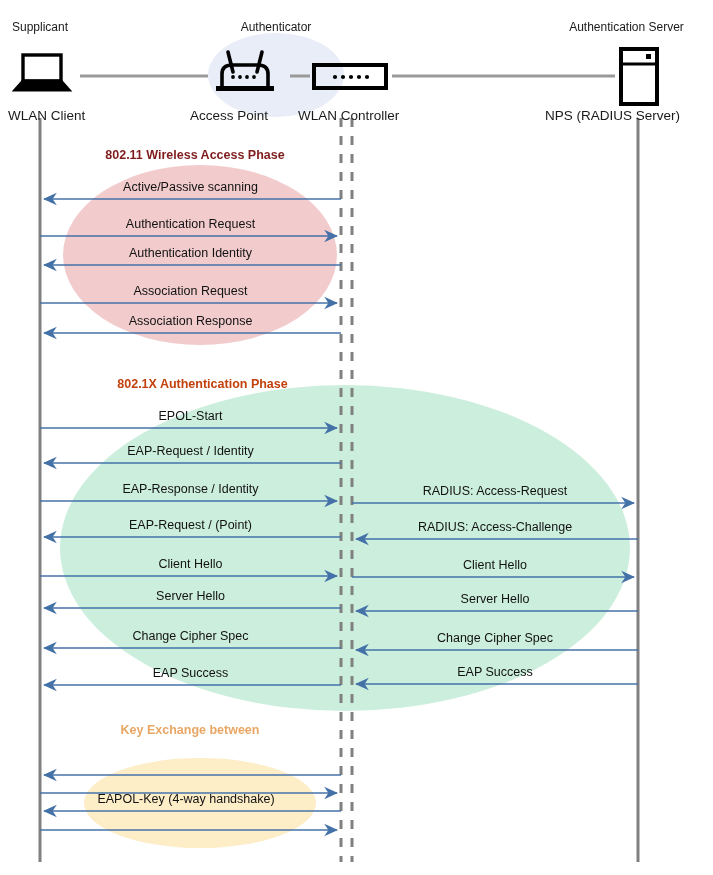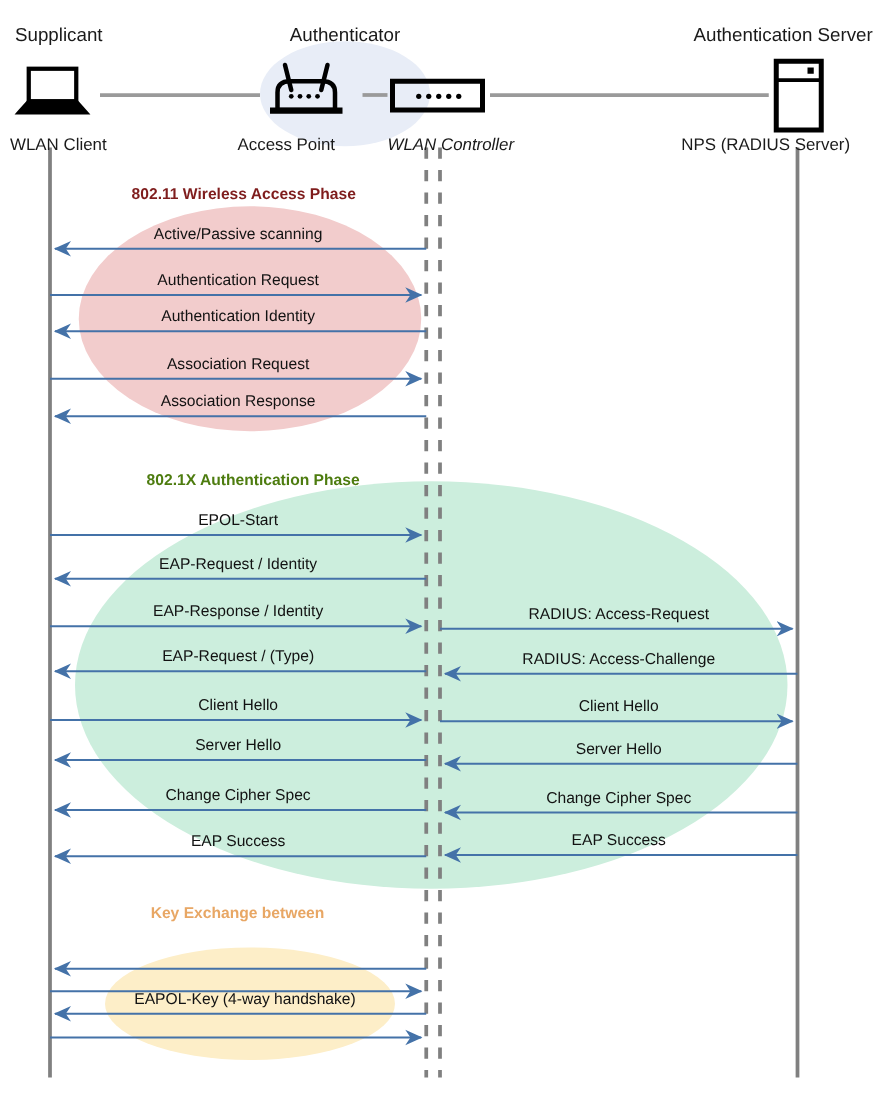--- a/index.html
+++ b/index.html
@@ -5,21 +5,21 @@
   html,body{margin:0;padding:0;background:#ffffff;}
   body{
     width:713px;height:875px;
     font-family:"Liberation Sans","DejaVu Sans",sans-serif;
     position:relative;overflow:hidden;
     color:#1a1a1a;
   }
   #stage{position:absolute;left:0;top:0;width:713px;height:875px;}
   svg.layer{position:absolute;left:0;top:0;width:713px;height:875px;}
   .hdr-label{
-    position:absolute;font-size:15px;color:#1a1a1a;
+    position:absolute;font-size:12px;color:#1a1a1a;
     white-space:nowrap;text-align:center;
   }
   .node-label{
     position:absolute;font-size:13.5px;color:#1a1a1a;
     white-space:nowrap;text-align:left;
   }
   .phase-label{
     position:absolute;font-size:12.5px;font-weight:bold;
     white-space:nowrap;text-align:center;line-height:19px;
   }
@@ -125,46 +125,46 @@
         <line x1="638" y1="684" x2="356" y2="684" stroke="#4472a8" stroke-width="1.6" marker-end="url(#arrL)"></line>
       </g>
   </svg>
 
   <div class="hdr-label" style="left:0px;top:20px;width:95px;text-align:left;padding-left:12px;">Supplicant</div>
   <div class="hdr-label" style="left:206px;top:20px;width:140px;">Authenticator</div>
   <div class="hdr-label" style="left:540px;top:20px;width:173px;">Authentication Server</div>
 
   <div class="node-label" style="left:0px;top:108px;width:110px;text-align:left;padding-left:8px;">WLAN Client</div>
   <div class="node-label" style="left:190px;top:108px;width:110px;">Access Point</div>
-  <div class="node-label" style="left:310px;top:108px;width:125px;font-style:italic;">WLAN Controller</div>
+  <div class="node-label" style="left:298px;top:108px;width:125px;">WLAN Controller</div>
   <div class="node-label" style="left:545px;top:108px;width:168px;">NPS (RADIUS Server)</div>
 
   <div class="phase-label" style="left:80px;top:146px;width:230px;color:#7f1d1d;">802.11 Wireless Access Phase</div>
 
-  <div class="phase-label" style="left:95px;top:375px;width:215px;color:#4d7c0f;">802.1X Authentication Phase</div>
+  <div class="phase-label" style="left:95px;top:375px;width:215px;color:#c2410c;">802.1X Authentication Phase</div>
 
   <div class="phase-label" style="left:90px;top:721px;width:200px;color:#e8a765;">
     <div>Key Exchange between</div>
   </div>
 
   <div id="msg-labels">
       <div class="msg" style="left: 50.5px; top: 180px; width: 280px;">Active/Passive scanning</div>
       <div class="msg" style="left: 50.5px; top: 217px; width: 280px;">Authentication Request</div>
       <div class="msg" style="left: 50.5px; top: 246px; width: 280px;">Authentication Identity</div>
       <div class="msg" style="left: 50.5px; top: 284px; width: 280px;">Association Request</div>
       <div class="msg" style="left: 50.5px; top: 314px; width: 280px;">Association Response</div>
       <div class="msg" style="left: 50.5px; top: 409px; width: 280px;">EPOL-Start</div>
       <div class="msg" style="left: 50.5px; top: 444px; width: 280px;">EAP-Request / Identity</div>
       <div class="msg" style="left: 50.5px; top: 482px; width: 280px;">EAP-Response / Identity</div>
-      <div class="msg" style="left: 50.5px; top: 518px; width: 280px;">EAP-Request / (Type)</div>
+      <div class="msg" style="left: 50.5px; top: 518px; width: 280px;">EAP-Request / (Point)</div>
       <div class="msg" style="left: 50.5px; top: 557px; width: 280px;">Client Hello</div>
       <div class="msg" style="left: 50.5px; top: 589px; width: 280px;">Server Hello</div>
       <div class="msg" style="left: 50.5px; top: 629px; width: 280px;">Change Cipher Spec</div>
       <div class="msg" style="left: 50.5px; top: 666px; width: 280px;">EAP Success</div>
-      <div class="msg" style="left: 56px; top: 792px; width: 280px;">EAPOL-Key (4-way handshake)</div>
+      <div class="msg" style="left: 46px; top: 792px; width: 280px;">EAPOL-Key (4-way handshake)</div>
       <div class="msg" style="left: 355px; top: 484px; width: 280px;">RADIUS: Access-Request</div>
       <div class="msg" style="left: 355px; top: 520px; width: 280px;">RADIUS: Access-Challenge</div>
       <div class="msg" style="left: 355px; top: 558px; width: 280px;">Client Hello</div>
       <div class="msg" style="left: 355px; top: 592px; width: 280px;">Server Hello</div>
       <div class="msg" style="left: 355px; top: 631px; width: 280px;">Change Cipher Spec</div>
       <div class="msg" style="left: 355px; top: 665px; width: 280px;">EAP Success</div>
     </div>
 
 </div>
 

